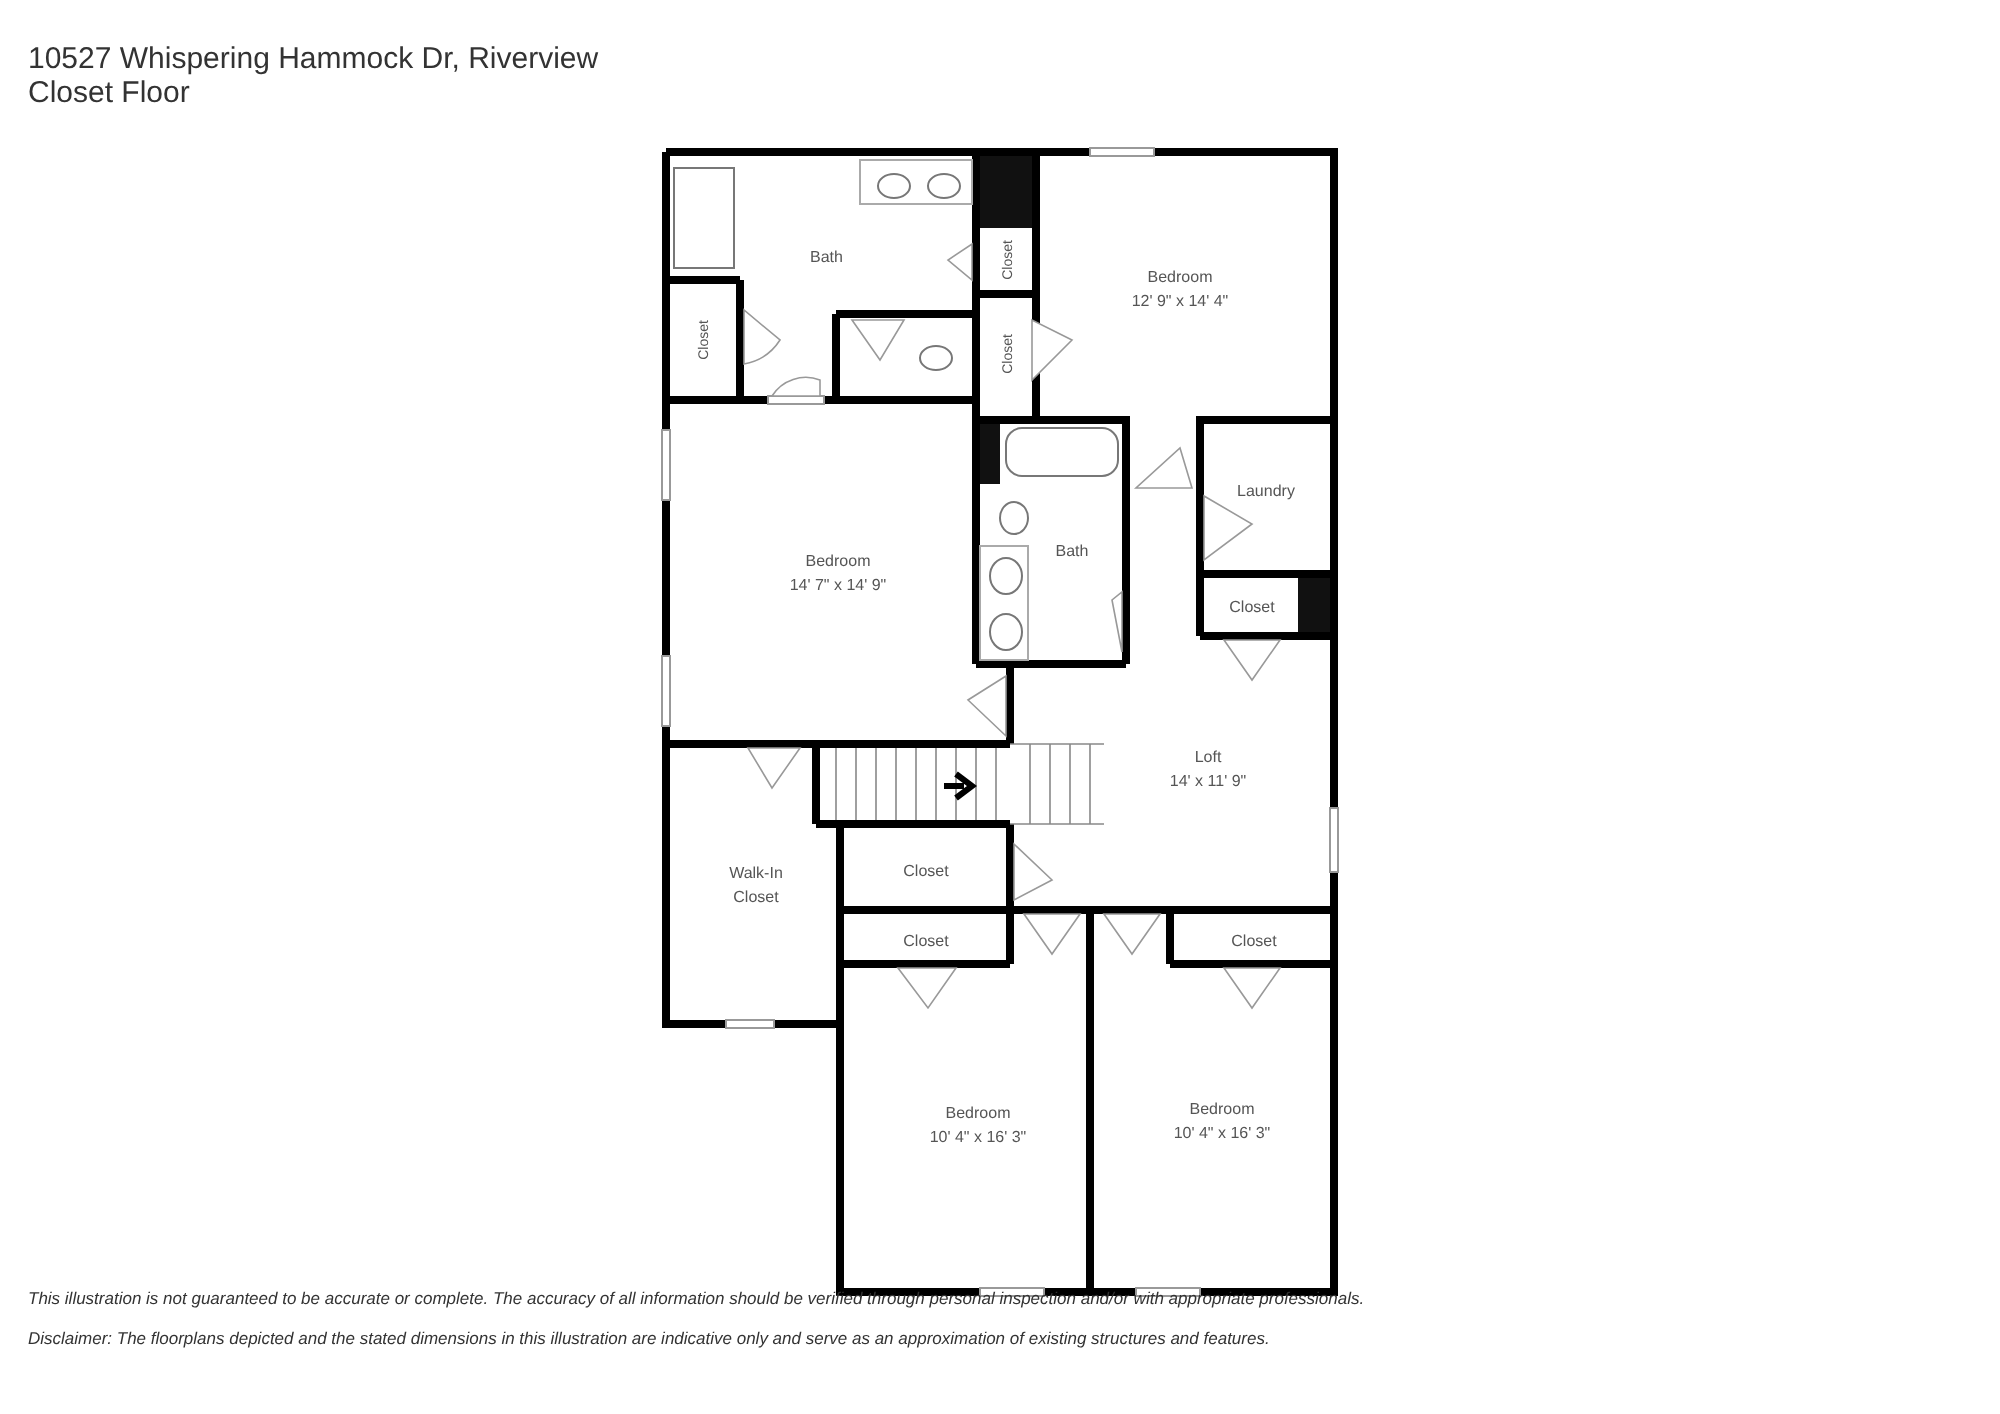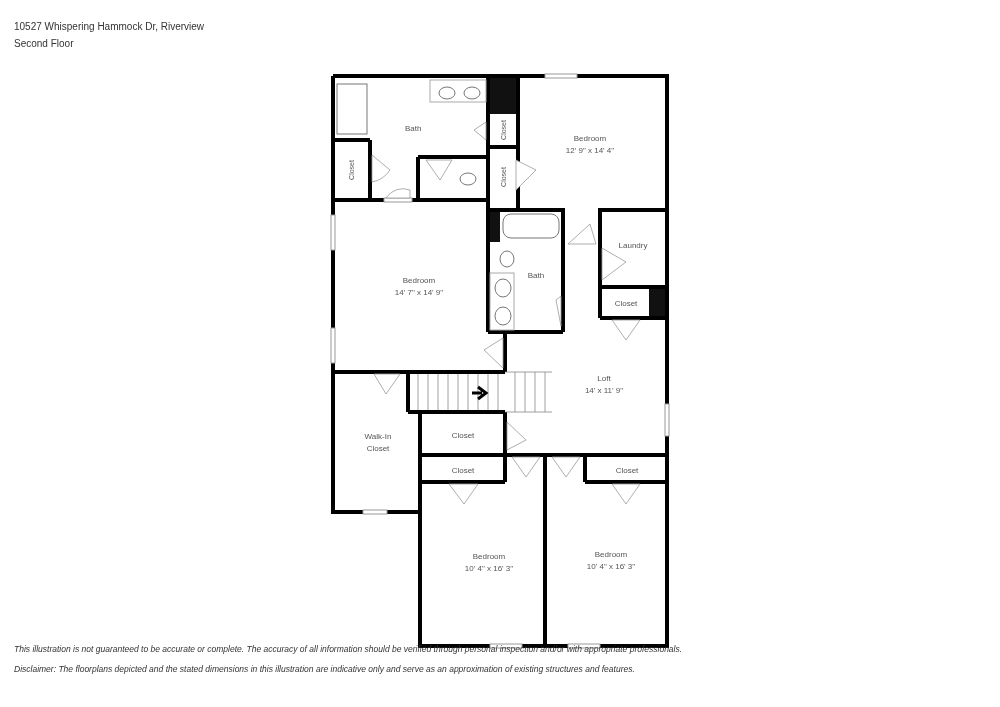--- a/index.html
+++ b/index.html
@@ -1,28 +1,28 @@
 <!DOCTYPE html>
 <html><head>
 <meta charset="utf-8">
 <style>
   html, body { margin:0; padding:0; background:#ffffff; }
   body { width:1000px; height:707px; position:relative; overflow:hidden; font-family:"Liberation Sans", sans-serif; color:#333; }
-  .hdr { position:absolute; left:14px; font-size:10px; color:#333; }
+  .hdr { position:absolute; left:14px; font-size:15px; color:#333; }
   .disc { position:absolute; left:14px; font-size:8.5px; color:#333; white-space:nowrap;font-style:italic; }
   svg { position:absolute; left:0; top:0; }
   svg text { font-family:"Liberation Sans", sans-serif; fill:#555; }
   .lbl { font-size:8px; }
   .sm { font-size:7px; }
 </style>
 </head>
 <body>
 
 <div class="hdr" style="top:21px">10527 Whispering Hammock Dr, Riverview</div>
-<div class="hdr" style="top:38px">Second Floor</div>
+<div class="hdr" style="top:38px">Closet Floor</div>
 
 <svg width="1000" height="707" viewBox="0 0 1000 707">
   <g fill="none" stroke="#000" stroke-width="4">
 
     <polyline points="333,76 667,76 667,646 420,646 420,512 333,512 333,76"></polyline>
 
     <line x1="333" y1="200" x2="488" y2="200"></line>
     <line x1="333" y1="140" x2="370" y2="140"></line>
     <line x1="370" y1="140" x2="370" y2="200"></line>
     <line x1="418" y1="157" x2="418" y2="200"></line>

